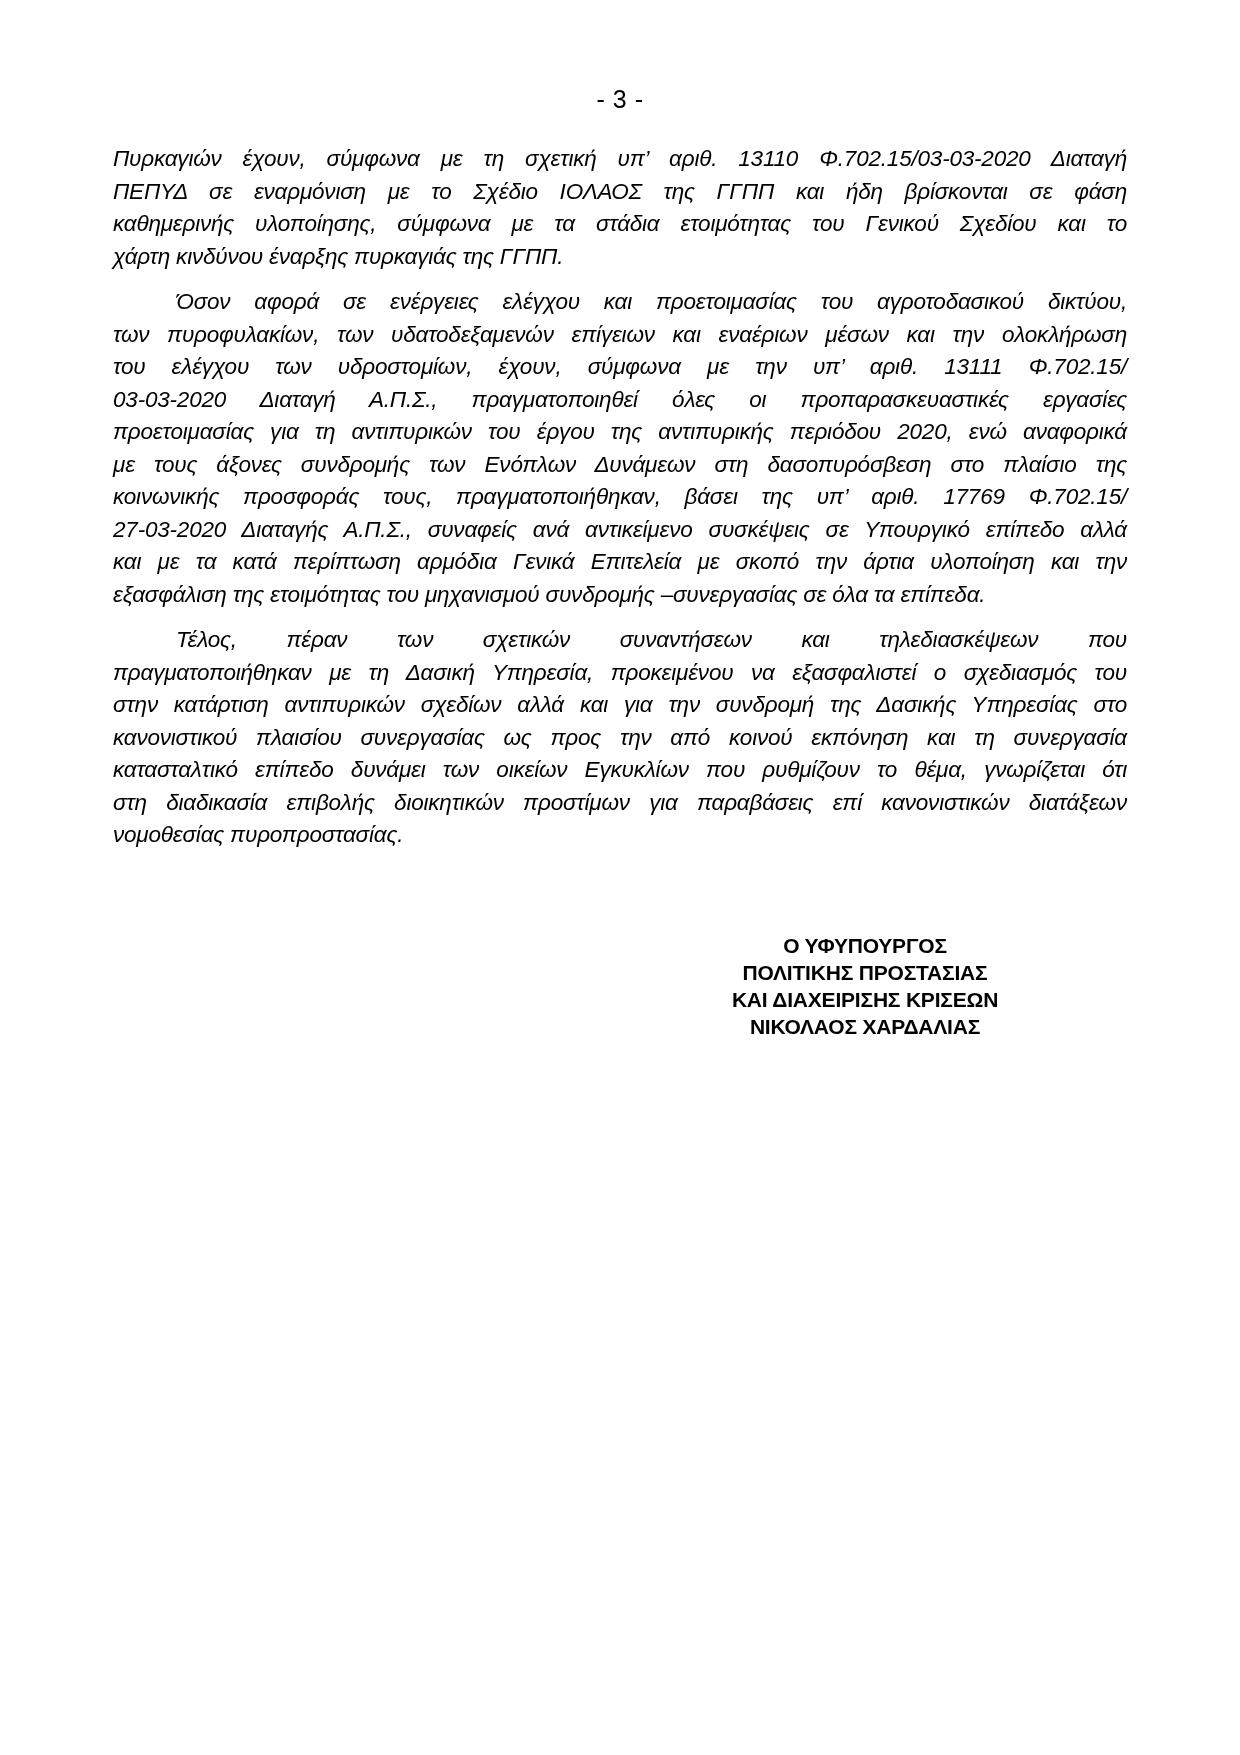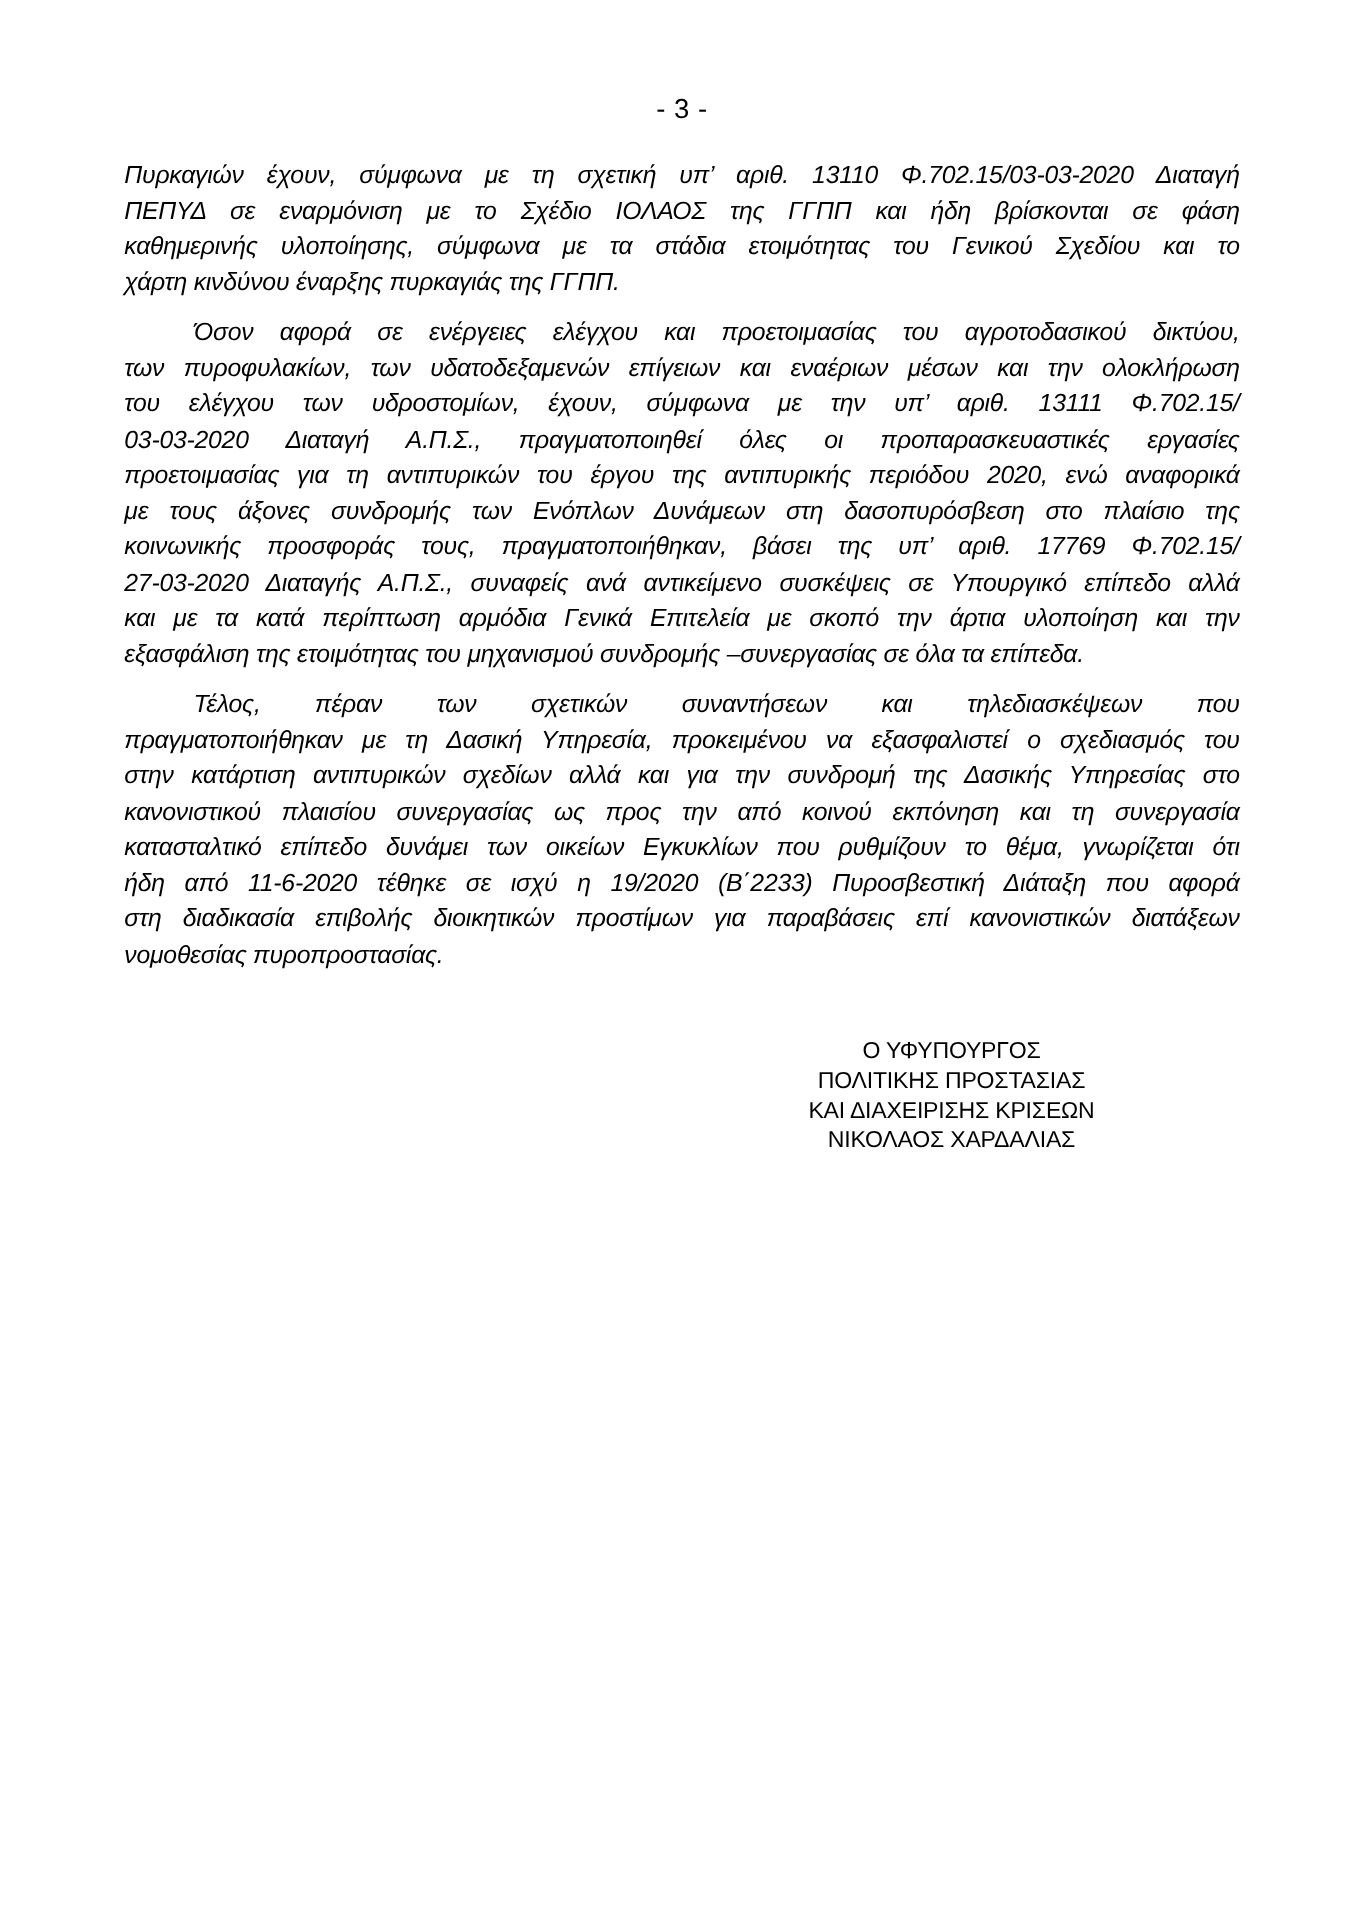--- a/index.html
+++ b/index.html
@@ -41,23 +41,23 @@
     white-space: normal;
   }
   .paragraph .line.last {
     text-align-last: left;
     -moz-text-align-last: left;
   }
   .paragraph.indented .line:first-child {
     text-indent: 63px;
   }
   .signature {
-    margin: 58px 0 0 645px;
+    margin: 80px 0 0 645px;
     width: 440px;
-    font-weight: normal;
+    font-weight: bold;
     font-size: 21px;
     line-height: 27px;
     letter-spacing: -0.2px;
   }
   .signature .line {
     text-align: center;
     text-align-last: center;
     -moz-text-align-last: center;
   }
 </style>
@@ -85,21 +85,20 @@
         <div class="line">27-03-2020 Διαταγής Α.Π.Σ., συναφείς ανά αντικείμενο συσκέψεις σε Υπουργικό επίπεδο αλλά</div>
         <div class="line">και με τα κατά περίπτωση αρμόδια Γενικά Επιτελεία με σκοπό την άρτια υλοποίηση και την</div>
         <div class="line last">εξασφάλιση της ετοιμότητας του μηχανισμού συνδρομής –συνεργασίας σε όλα τα επίπεδα.</div>
       </div>
     <div class="paragraph indented">
         <div class="line">Τέλος, πέραν των σχετικών συναντήσεων και τηλεδιασκέψεων που</div>
         <div class="line">πραγματοποιήθηκαν με τη Δασική Υπηρεσία, προκειμένου να εξασφαλιστεί ο σχεδιασμός του</div>
         <div class="line">στην κατάρτιση αντιπυρικών σχεδίων αλλά και για την συνδρομή της Δασικής Υπηρεσίας στο</div>
         <div class="line">κανονιστικού πλαισίου συνεργασίας ως προς την από κοινού εκπόνηση και τη συνεργασία</div>
         <div class="line">κατασταλτικό επίπεδο δυνάμει των οικείων Εγκυκλίων που ρυθμίζουν το θέμα, γνωρίζεται ότι</div>
-        <div class="line">ήδη από 11-6-2020 τέθηκε σε ισχύ η 19/2020 (Β΄2233) Πυροσβεστική Διάταξη που αφορά</div>
         <div class="line">στη διαδικασία επιβολής διοικητικών προστίμων για παραβάσεις επί κανονιστικών διατάξεων</div>
         <div class="line last">νομοθεσίας πυροπροστασίας.</div>
       </div>
   </div>
 
   <div class="signature">
       <div class="line">Ο ΥΦΥΠΟΥΡΓΟΣ</div>
       <div class="line">ΠΟΛΙΤΙΚΗΣ ΠΡΟΣΤΑΣΙΑΣ</div>
       <div class="line">ΚΑΙ ΔΙΑΧΕΙΡΙΣΗΣ ΚΡΙΣΕΩΝ</div>
       <div class="line last">ΝΙΚΟΛΑΟΣ ΧΑΡΔΑΛΙΑΣ</div>

